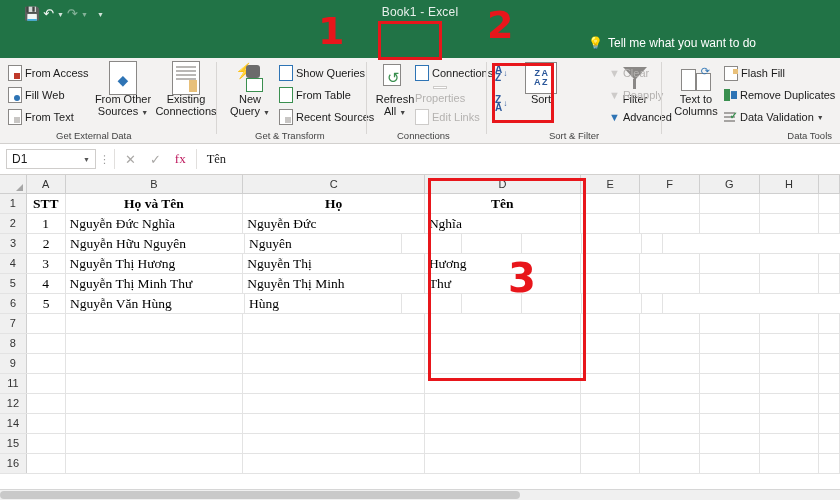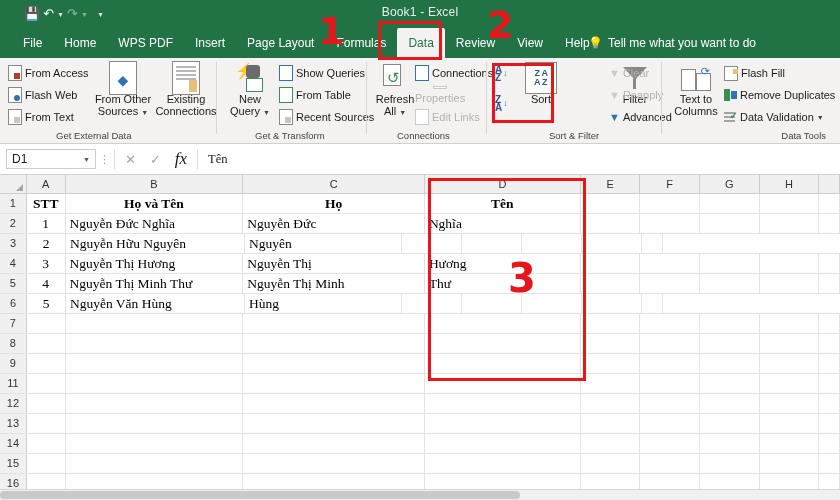--- a/index.html
+++ b/index.html
@@ -103,21 +103,21 @@
     display:flex;align-items:center;position:relative;
   }
   .namebox{
     width:90px;height:20px;margin-left:6px;border:1px solid #cfcdcb;background:#fff;
     display:flex;align-items:center;justify-content:space-between;padding:0 5px;
     font-size:12px;color:#1b1b1b;box-sizing:border-box;
   }
   .namebox .cd{font-size:7px;color:#555;}
   .fdots{width:18px;text-align:center;color:#9a9a9a;font-size:11px;letter-spacing:1px;}
   .fbtns{display:flex;align-items:center;gap:14px;padding:0 10px;color:#a9a7a5;font-size:13px;}
-  .fbtns .fx{font-style:italic;font-family:"Liberation Serif",serif;color:#0f172a;font-size:17px;}
+  .fbtns .fx{font-family:"Liberation Serif",serif;color:#be185d;font-size:13px;}
   .fvline{width:1px;height:20px;background:#e1dfdd;}
   .finput{
     flex:1;height:20px;display:flex;align-items:center;padding-left:10px;
     font-size:12.5px;color:#1b1b1b;font-family:"Liberation Serif",serif;
   }
   
   .grid{position:relative;background:#fff;}
   .colhdr{display:flex;height:18px;background:#f0f0f0;border-bottom:1px solid #cfcfcf;}
   .cornerbox{
     width:27px;height:18px;box-sizing:border-box;border-right:1px solid #cfcfcf;
@@ -165,48 +165,36 @@
     <span class="qicon">↶</span>
     <span class="caret">▼</span>
     <span class="qicon dim">↷</span>
     <span class="caret dim">▼</span>
     <span class="caret" style="margin-left:6px;">▼</span>
   </div>
   <div class="apptitle">Book1  -  Excel</div>
 </div>
 
 <div class="tabbar">
-  <div class="tabs">
-    <div class="tab">File</div>
-    <div class="tab">Home</div>
-    <div class="tab">WPS PDF</div>
-    <div class="tab">Insert</div>
-    <div class="tab">Page Layout</div>
-    <div class="tab">Formulas</div>
-    <div class="tab active">Data</div>
-    <div class="tab">Review</div>
-    <div class="tab">View</div>
-    <div class="tab">Help</div>
-  </div>
   <div class="tellme">
     <span class="bulb">💡</span>
     <span>Tell me what you want to do</span>
   </div>
 </div>
 
 <div class="ribbon">
 
   <div class="group" style="left:0;width:217px;">
     <div class="smallitem" style="position:absolute;left:8px;top:6px;">
       <span class="docico sq-red"></span>
       <span>From Access</span>
     </div>
     <div class="smallitem" style="position:absolute;left:8px;top:28px;">
       <span class="docico sq-blue"></span>
-      <span>Flash Web</span>
+      <span>Fill Web</span>
     </div>
     <div class="smallitem" style="position:absolute;left:8px;top:50px;">
       <span class="docico sq-grey"></span>
       <span>From Text</span>
     </div>
     <div class="bigitem" style="position:absolute;left:92px;top:5px;width:62px;">
       <span class="bigicon">
         <span class="bigdoc">
             <span class="mark">◆</span>
           </span>
@@ -370,21 +358,21 @@
     <div class="smallitem" style="position:absolute;left:62px;top:50px;">
       <span class="dv">
           <i style="top:1px;"></i>
           <i style="top:5px;"></i>
           <i style="top:9px;"></i>
           <span class="chk">✓</span>
         </span>
       <span>Data Validation</span>
       <span class="caretdown">▼</span>
     </div>
-    <div class="grplabel" style="right:6px;">Data Tools</div>
+    <div class="grplabel" style="right:0;">Data Tools</div>
   </div>
 </div>
 
 <div class="fbar">
   <div class="namebox">
     <span>D1</span>
     <span class="cd">▼</span>
   </div>
   <div class="fdots">⋮</div>
   <div class="fvline"></div>
@@ -535,32 +523,20 @@
         <div class="cell" style="width: 179px;"></div>
         <div class="cell" style="width: 183px;"></div>
         <div class="cell" style="width: 157px;"></div>
         <div class="cell" style="width: 60px;"></div>
         <div class="cell" style="width: 60px;"></div>
         <div class="cell" style="width: 60px;"></div>
         <div class="cell" style="width: 60px;"></div>
         <div class="cell" style="width: 21px;"></div>
       </div>
       <div class="row">
-        <div class="rh">13</div>
-        <div class="cell ctr" style="width: 39px;"></div>
-        <div class="cell" style="width: 179px;"></div>
-        <div class="cell" style="width: 183px;"></div>
-        <div class="cell" style="width: 157px;"></div>
-        <div class="cell" style="width: 60px;"></div>
-        <div class="cell" style="width: 60px;"></div>
-        <div class="cell" style="width: 60px;"></div>
-        <div class="cell" style="width: 60px;"></div>
-        <div class="cell" style="width: 21px;"></div>
-      </div>
-      <div class="row">
         <div class="rh">14</div>
         <div class="cell ctr" style="width: 39px;"></div>
         <div class="cell" style="width: 179px;"></div>
         <div class="cell" style="width: 183px;"></div>
         <div class="cell" style="width: 157px;"></div>
         <div class="cell" style="width: 60px;"></div>
         <div class="cell" style="width: 60px;"></div>
         <div class="cell" style="width: 60px;"></div>
         <div class="cell" style="width: 60px;"></div>
         <div class="cell" style="width: 21px;"></div>

